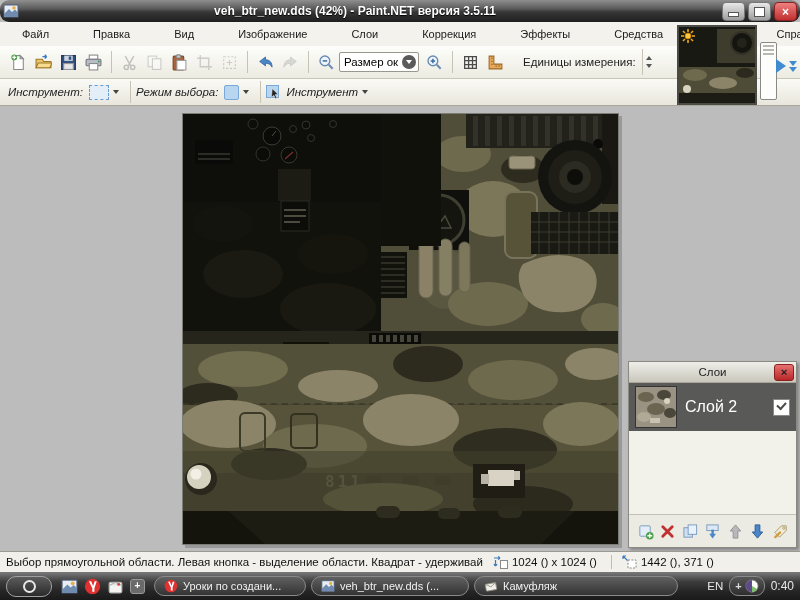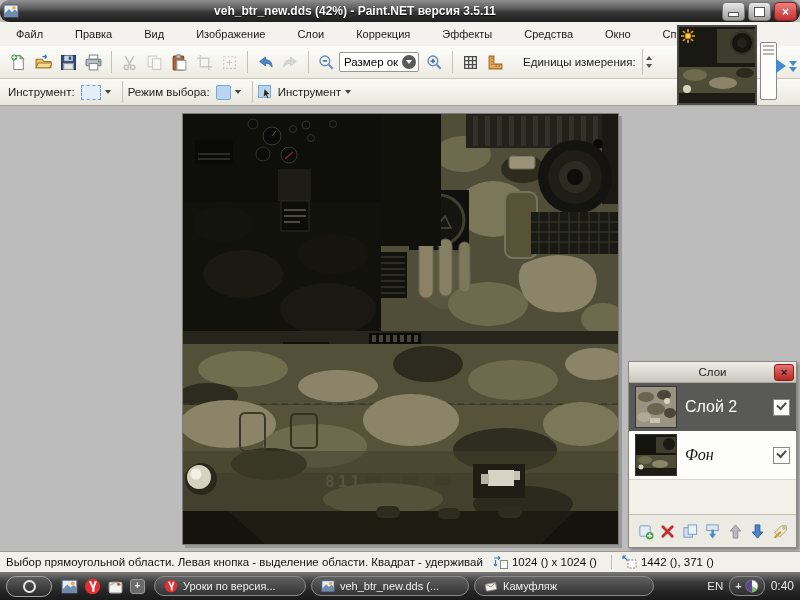--- a/index.html
+++ b/index.html
@@ -17,30 +17,30 @@
   .wbtn{width:21px;height:17px;border-radius:4px;border:1px solid #777;
     background:linear-gradient(#e8e8e8,#9e9e9e);display:flex;align-items:center;justify-content:center;}
   .wbtn.close{background:linear-gradient(#f08080,#c03030);border-color:#8a2020;color:#fff;
     font-size:12px;font-weight:bold;line-height:1;}
   .wbtn .bar{width:9px;height:3px;background:#fff;border:1px solid #555;margin-top:6px;}
   .wbtn .boxes{width:9px;height:8px;border:1px solid #555;background:#fff;}
 
   
   .menubar{position:absolute;left:0;top:22px;width:800px;height:24px;background:#f3f2ec;
     display:flex;align-items:center;font-size:11px;color:#1a1a1a;}
-  .menu-item{padding:4px 16px;cursor:default;}
+  .menu-item{padding:4px 22px;cursor:default;}
 
   
   .toolbar1{position:absolute;left:0;top:46px;width:800px;height:33px;
     background:linear-gradient(#fdfdfb,#edebe1);border-bottom:1px solid #c9c6b8;
     display:flex;align-items:center;padding-left:6px;box-sizing:border-box;}
   .toolbar2{position:absolute;left:0;top:79px;width:800px;height:27px;
     background:linear-gradient(#fafaf6,#e9e7dc);border-bottom:1px solid #a8a59a;
     display:flex;align-items:center;padding-left:8px;box-sizing:border-box;
-    font-size:11.5px;color:#222;}
+    font-size:11.5px;color:#222;font-style:italic;}
   .tbtn{width:25px;height:25px;border-radius:3px;display:flex;align-items:center;
     justify-content:center;flex:none;}
   .tbtn svg{width:17px;height:17px;}
   .disabled{opacity:.42;filter:grayscale(1);}
   .sep{width:1px;height:22px;background:#c6c3b4;margin:0 5px;flex:none;}
   .combo{width:80px;height:20px;background:#fff;border:1px solid #9a978c;border-radius:2px;
     display:flex;align-items:center;font-size:11.5px;padding-left:4px;box-sizing:border-box;
     position:relative;flex:none;}
   .combo .circ{position:absolute;right:2px;top:2px;width:14px;height:14px;border-radius:50%;
     background:#5a5a5a;display:flex;align-items:center;justify-content:center;}
@@ -518,36 +518,20 @@
               <ellipse cx="20" cy="22" rx="9" ry="6" fill="#6a6451"></ellipse>
               <ellipse cx="34" cy="26" rx="6" ry="5" fill="#4a4639"></ellipse>
               <ellipse cx="8" cy="30" rx="7" ry="5" fill="#b0a995"></ellipse>
               <circle cx="31" cy="14" r="3" fill="#d8d2c0"></circle>
               <rect x="14" y="31" width="10" height="5" fill="#c8c2b0"></rect>
             </svg>
         </span>
         <span class="lname">Слой 2</span>
         <span class="chk"></span>
       </div>
-      <div class="layer-row unsel">
-        <span class="lthumb">
-          <svg viewBox="0 0 40 40" width="40" height="40">
-              <rect width="40" height="40" fill="#15150f"></rect>
-              <rect x="20" y="2" width="20" height="16" fill="#3e3c2c"></rect>
-              <circle cx="33" cy="9" r="6" fill="#1a1a14"></circle>
-              <rect x="0" y="20" width="40" height="13" fill="#4e4b36"></rect>
-              <ellipse cx="9" cy="25" rx="7" ry="4" fill="#6e6a4e"></ellipse>
-              <ellipse cx="24" cy="29" rx="8" ry="4" fill="#8b8469"></ellipse>
-              <rect x="0" y="33" width="40" height="7" fill="#1c1c14"></rect>
-              <circle cx="5" cy="32" r="2.5" fill="#d6d2c0"></circle>
-            </svg>
-        </span>
-        <span class="lname it">Фон</span>
-        <span class="chk"></span>
-      </div>
       <div class="layers-fill"></div>
       <div class="layers-btns">
         <span class="lbtn">
             <svg viewBox="0 0 18 18">
               <rect x="3" y="3" width="11" height="11" rx="1" fill="#e4eef8" stroke="#7a9ac0"></rect>
               <circle cx="13.5" cy="13.5" r="4" fill="#4aa04a"></circle>
               <path d="M13.5 11v5M11 13.5h5" stroke="#fff" stroke-width="1.4"></path>
             </svg>
           </span>
         <span class="lbtn">
@@ -627,31 +611,31 @@
           <path d="M2 7 L8 4 L14 7" fill="#e4e4e0" stroke="#b0b0ac"></path>
           <circle cx="11" cy="6" r="1.3" fill="#d04040"></circle>
         </svg>
       <span class="qplus">+</span>
     </span>
     <span class="taskbtn" style="width:152px;">
       <svg viewBox="0 0 16 16">
           <circle cx="8" cy="8" r="7.2" fill="#e03030"></circle>
           <path d="M9.8 13V9.6L12 3h-2l-1.4 4.6L6.8 3H4.6l3.2 6.7V13z" fill="#fff"></path>
         </svg>
-      <span>Уроки по версия...</span>
+      <span>Уроки по создани...</span>
     </span>
     <span class="taskbtn" style="width:158px;">
       <svg viewBox="0 0 16 16">
           <rect x="1" y="2" width="14" height="12" fill="#e8eef6" stroke="#55607a"></rect>
           <path d="M1 11 L6 6 L9 9 L12 6.5 L15 9.5 V14 H1 Z" fill="#6f8cb0"></path>
           <circle cx="11" cy="5" r="1.8" fill="#e8b040"></circle>
         </svg>
       <span>veh_btr_new.dds (...</span>
     </span>
-    <span class="taskbtn" style="width:180px;border-radius:10px;">
+    <span class="taskbtn" style="width:204px;border-radius:10px;">
       <svg viewBox="0 0 16 16">
           <g transform="rotate(-10 8 9)">
             <rect x="2" y="5" width="12" height="8" rx="1" fill="#f0efe8" stroke="#98948a"></rect>
             <path d="M2 5l6 4 6-4" fill="none" stroke="#98948a"></path>
           </g>
         </svg>
       <span>Камуфляж</span>
     </span>
     <span class="tray">
       <span>EN</span>

